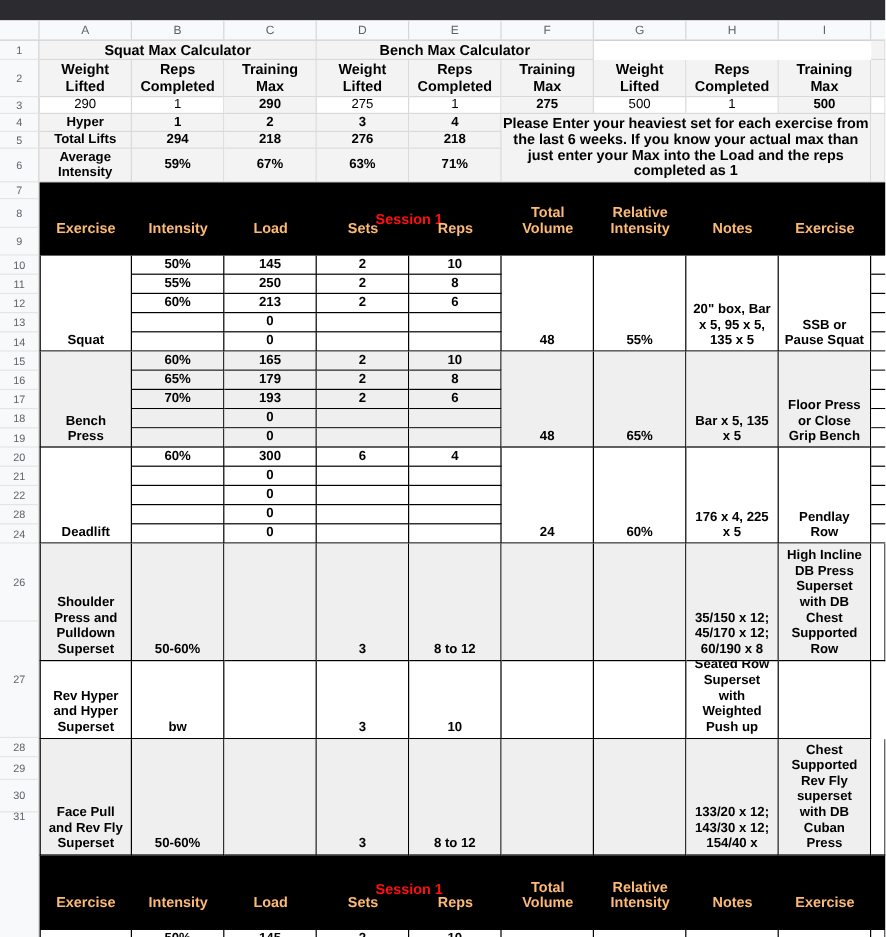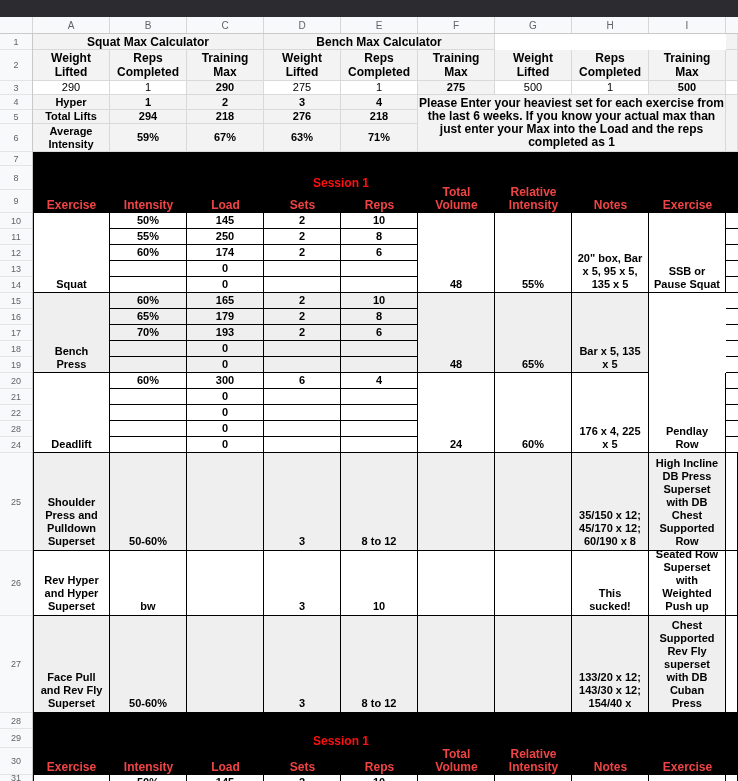--- a/index.html
+++ b/index.html
@@ -24,21 +24,21 @@
   .t12{font-size:12px;line-height:14px;}
   
   .top{display:grid;grid-template-columns:repeat(9,77px) 12px;grid-template-rows:16px 31px 14px 15px 14px 28px;}
   .g{border-right:1px solid #d9d9d9;border-bottom:1px solid #d9d9d9;}
   .gray{background:#f3f3f3;}
   
   .band{position:relative;background:#000;width:705px;}
   .bt{position:absolute;left:0;width:616px;display:flex;align-items:flex-end;justify-content:center;
       color:#ff0f0f;font-weight:bold;font-size:12px;}
   .bh{position:absolute;left:0;bottom:0;width:705px;display:grid;grid-template-columns:repeat(9,77px) 12px;}
-  .bh .c{color:#ef4444;font-size:12px;line-height:13px;align-items:flex-end;padding-bottom:1px;}
+  .bh .c{color:#fdba74;font-size:12px;line-height:13px;align-items:flex-end;padding-bottom:16px;}
   
   .block{display:grid;grid-template-columns:repeat(9,77px) 12px;grid-template-rows:repeat(5,16px);}
   .k{border-right:1px solid #000;border-bottom:1px solid #000;}
   .bl{border-left:1px solid #000;}
   .bot{align-items:flex-end;padding-bottom:1px;}
   .shaded .c{background:#efefef;}
   .shaded .wh{background:#fff;}
   
   .acc{display:grid;grid-template-columns:repeat(9,77px) 12px;}
   .acc .c{border-right:1px solid #000;border-bottom:1px solid #000;align-items:flex-end;padding-bottom:2px;}
@@ -89,21 +89,20 @@
       <div class="rn" style="height:16px">15</div>
       <div class="rn" style="height:16px">16</div>
       <div class="rn" style="height:16px">17</div>
       <div class="rn" style="height:16px">18</div>
       <div class="rn" style="height:16px">19</div>
       <div class="rn" style="height:16px">20</div>
       <div class="rn" style="height:16px">21</div>
       <div class="rn" style="height:16px">22</div>
       <div class="rn" style="height:16px">28</div>
       <div class="rn" style="height:16px">24</div>
-      <div class="rn" style="height:98px">25</div>
       <div class="rn" style="height:65px">26</div>
       <div class="rn" style="height:97px">27</div>
       <div class="rn" style="height:16px">28</div>
       <div class="rn" style="height:19px">29</div>
       <div class="rn" style="height:27px">30</div>
       <div class="rn" style="height:6px;border-bottom:none">31</div>
     </div>
 
     <div class="content">
 
@@ -187,21 +186,21 @@
         <div class="c k bl bot" style="grid-area:1/1/6/2">Squat</div>
         <div class="c k" style="grid-area:1/2">50%</div>
         <div class="c k" style="grid-area:1/3">145</div>
         <div class="c k" style="grid-area:1/4">2</div>
         <div class="c k" style="grid-area:1/5">10</div>
         <div class="c k" style="grid-area:2/2">55%</div>
         <div class="c k" style="grid-area:2/3">250</div>
         <div class="c k" style="grid-area:2/4">2</div>
         <div class="c k" style="grid-area:2/5">8</div>
         <div class="c k" style="grid-area:3/2">60%</div>
-        <div class="c k" style="grid-area:3/3">174</div>
+        <div class="c k" style="grid-area:3/3">213</div>
         <div class="c k" style="grid-area:3/4">2</div>
         <div class="c k" style="grid-area:3/5">6</div>
         <div class="c k" style="grid-area:4/2"></div>
         <div class="c k" style="grid-area:4/3">0</div>
         <div class="c k" style="grid-area:4/4"></div>
         <div class="c k" style="grid-area:4/5"></div>
         <div class="c k" style="grid-area:5/2"></div>
         <div class="c k" style="grid-area:5/3">0</div>
         <div class="c k" style="grid-area:5/4"></div>
         <div class="c k" style="grid-area:5/5"></div>
@@ -239,20 +238,23 @@
         <div class="c k" style="grid-area:4/4"></div>
         <div class="c k" style="grid-area:4/5"></div>
         <div class="c k" style="grid-area:5/2"></div>
         <div class="c k" style="grid-area:5/3">0</div>
         <div class="c k" style="grid-area:5/4"></div>
         <div class="c k" style="grid-area:5/5"></div>
         <div class="c k bot" style="grid-area:1/6/6/7">48</div>
         <div class="c k bot" style="grid-area:1/7/6/8">65%</div>
         <div class="c k bot" style="grid-area:1/8/6/9">Bar x 5, 135
 x 5</div>
+        <div class="c k bot" style="grid-area:1/9/6/10">Floor Press
+or Close
+Grip Bench</div>
         <div class="c wh" style="grid-area:1/10;border-bottom:1px solid #000"></div>
         <div class="c wh" style="grid-area:2/10;border-bottom:1px solid #000"></div>
         <div class="c wh" style="grid-area:3/10;border-bottom:1px solid #000"></div>
         <div class="c wh" style="grid-area:4/10;border-bottom:1px solid #000"></div>
         <div class="c wh" style="grid-area:5/10;border-bottom:1px solid #000"></div>
       </div>
 
       <div class="block">
         <div class="c k bl bot" style="grid-area:1/1/6/2">Deadlift</div>
         <div class="c k" style="grid-area:1/2">60%</div>
@@ -315,22 +317,20 @@
       <div class="acc" style="height:65px">
         <div class="c">Rev Hyper
 and Hyper
 Superset</div>
         <div class="c">bw</div>
         <div class="c"></div>
         <div class="c">3</div>
         <div class="c">10</div>
         <div class="c"></div>
         <div class="c"></div>
-        <div class="c">This
-sucked!</div>
         <div class="c">Seated Row
 Superset
 with
 Weighted
 Push up</div>
         <div class="c wh"></div>
       </div>
 
       <div class="acc shaded" style="height:97px">
         <div class="c">Face Pull

